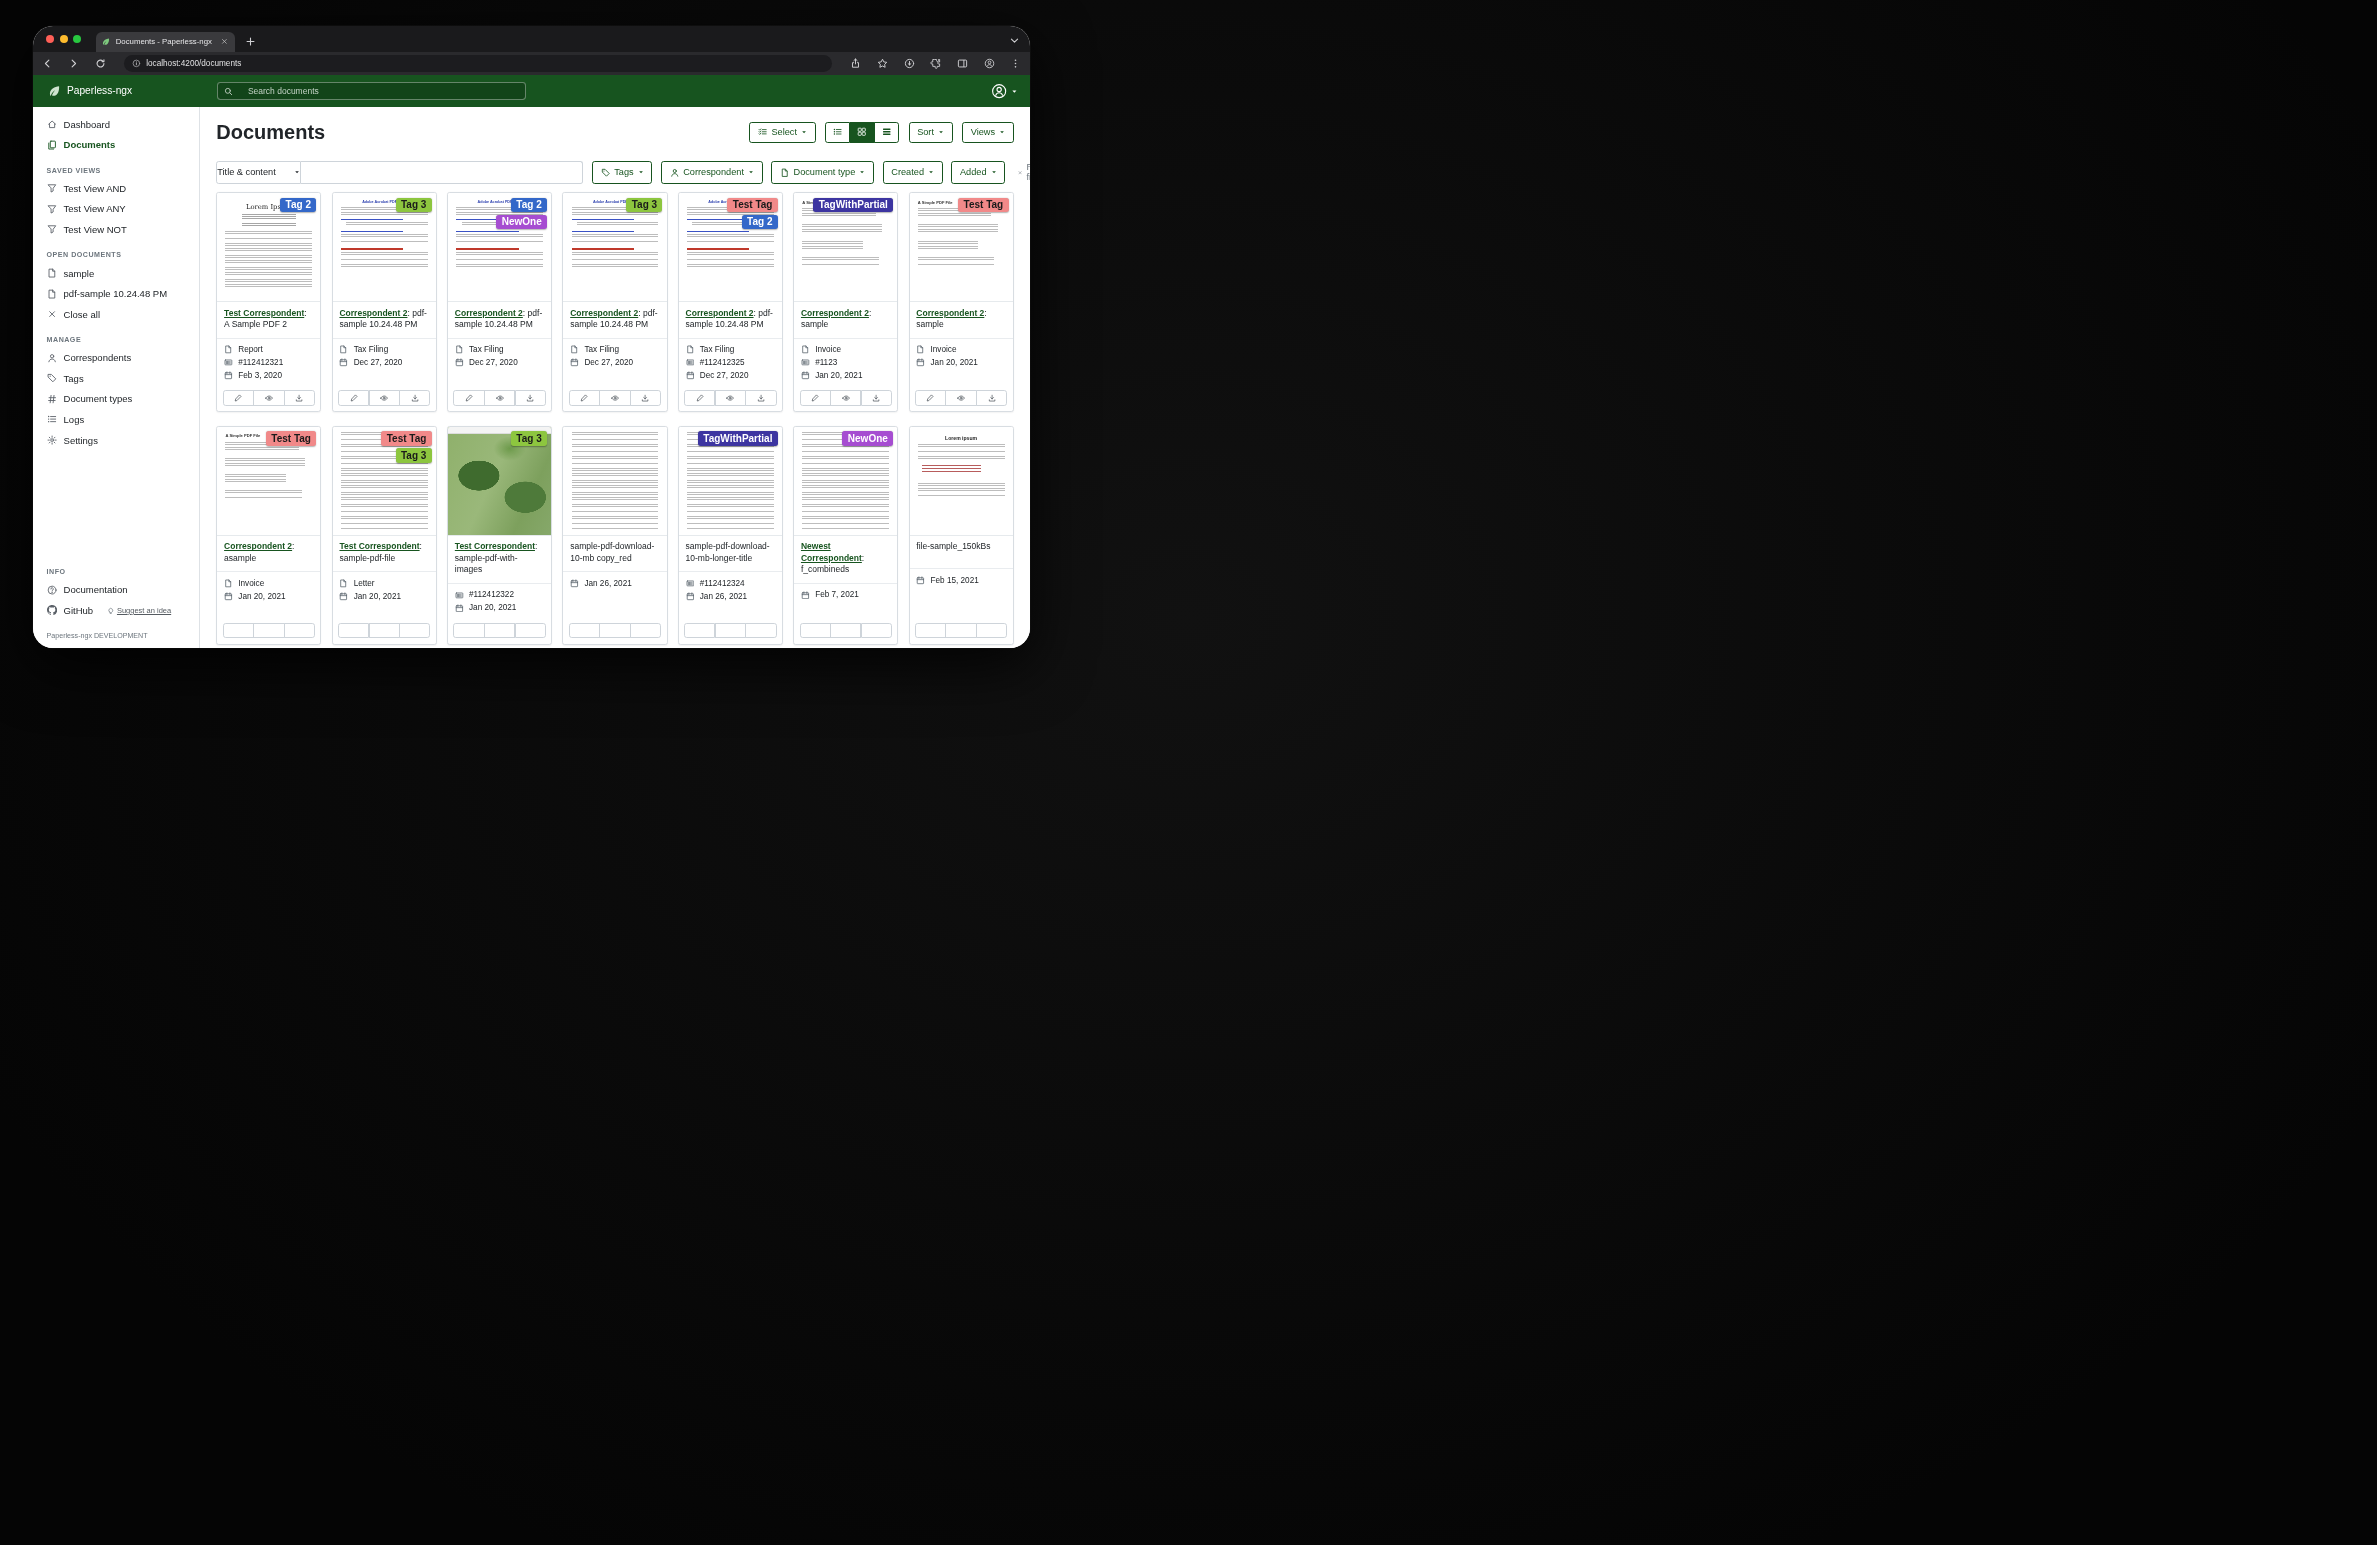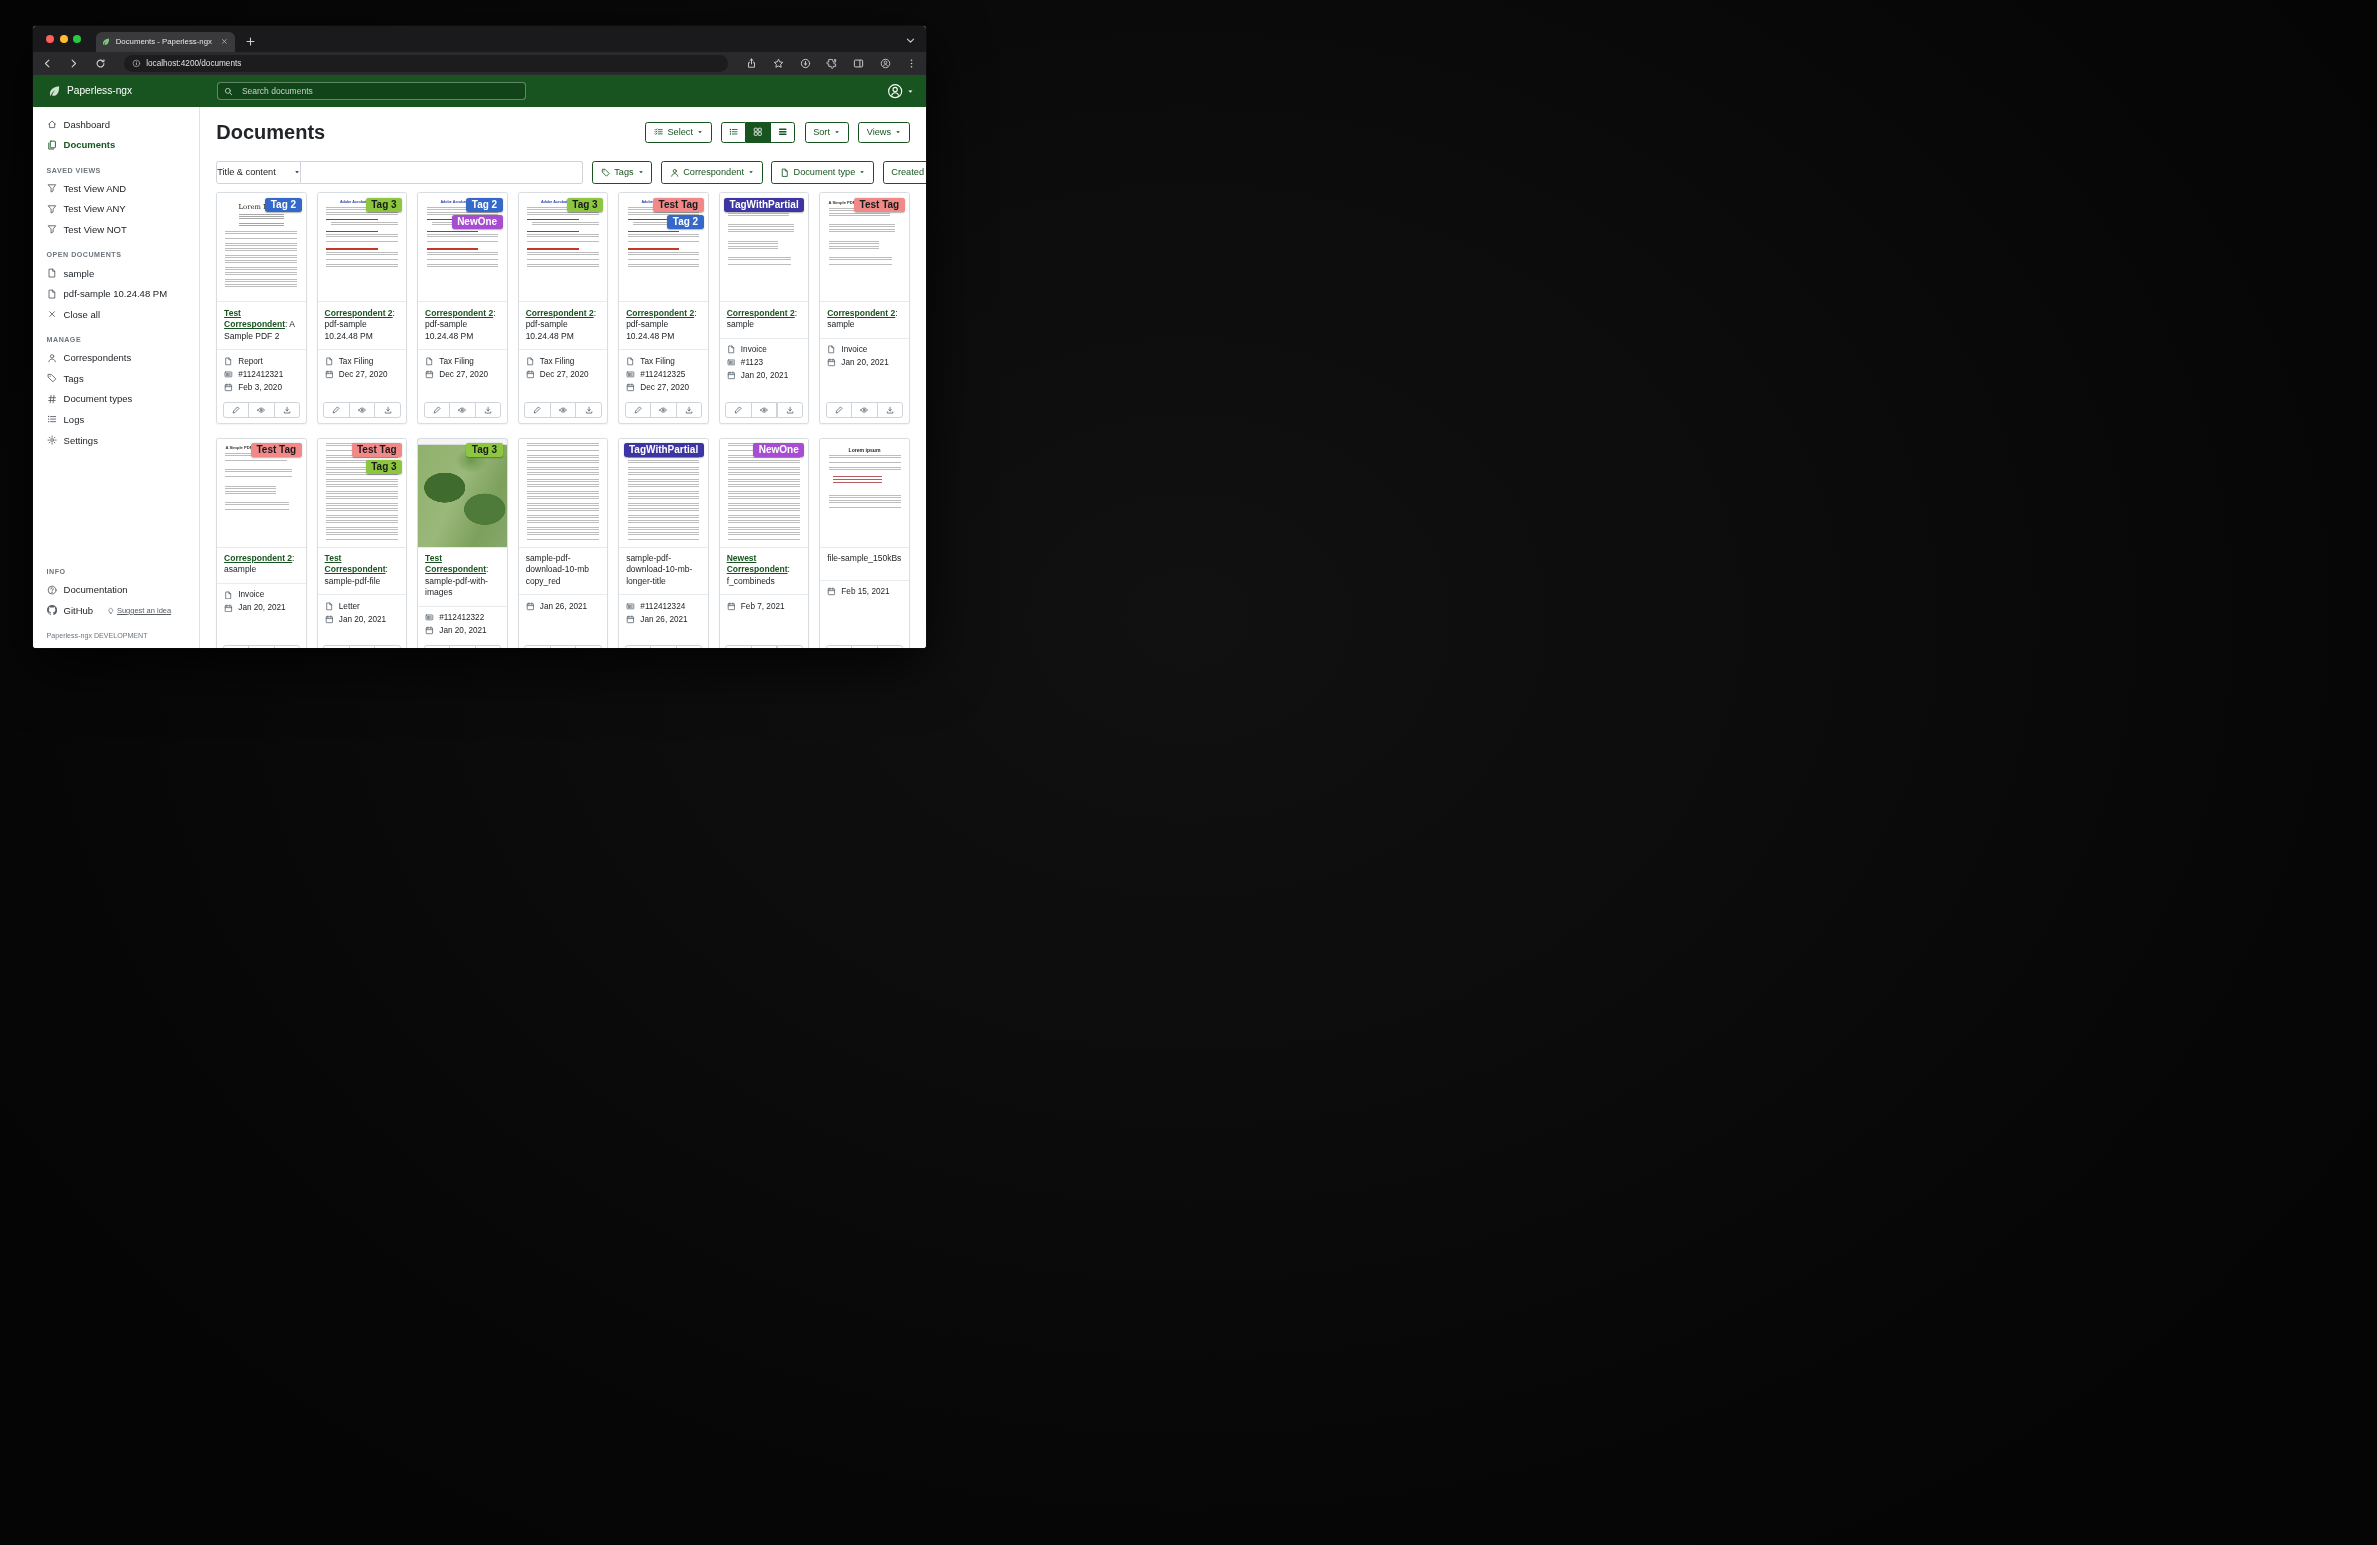--- a/index.html
+++ b/index.html
@@ -1,18 +1,18 @@
 <!DOCTYPE html>
 <html style="font-size:11px"><head>
 <meta charset="utf-8">
 <style>
   * { box-sizing: border-box; margin: 0; padding: 0; }
   html,body { width:1064px; height:692px; overflow:hidden; font-family:"Liberation Sans","DejaVu Sans",sans-serif; }
   .desktop { position:fixed; inset:0; background:radial-gradient(ellipse at 50% 40%, #111 0%, #050505 80%); }
-  .window { position:absolute; left:33px; top:26px; width:893px; height:622px; border-radius:3px; overflow:hidden;
+  .window { position:absolute; left:33px; top:26px; width:997px; height:622px; border-radius:20px; overflow:hidden;
             background:#fff; box-shadow:0 17px 61px rgba(0,0,0,.85), 0 0 0 0.7px rgba(255,255,255,.06); }
 
   
   .titlebar { height:26px; background:#1a1a1c; position:relative; }
   .traffic { position:absolute; left:13px; top:8.8px; display:flex; gap:5.4px; }
   .tl { width:8.2px; height:8.2px; border-radius:50%; display:inline-block; cursor:pointer; }
   .tl.r{background:#ff5f57}.tl.y{background:#febc2e}.tl.g{background:#28c840}
   .tab { position:absolute; left:63px; bottom:0; width:139px; height:20.4px; background:#3a3a3d; border-radius:6.1px 6.1px 0 0;
          display:flex; align-items:center; gap:4.8px; padding:0 5.4px; cursor:pointer; }
   .favicon { width:9.5px; height:9.5px; color:#7ec97e; display:flex; }
@@ -29,21 +29,21 @@
   .urlbar { flex:1; height:17px; margin:0 5.4px; background:#1c1c1f; border-radius:8.8px; display:flex; align-items:center; gap:5.4px;
             padding:0 8.2px; cursor:text; }
   .urlbar svg{ width:8.8px; height:8.8px; color:#a9a9ac; flex:none; }
   .url { font-size:8.2px; color:#e0e0e2; }
 
   
   .app-header { height:32px; background:#17541f; display:flex; align-items:center; color:#fff; }
   .brand { width:167px; flex:none; display:flex; align-items:center; gap:6.1px; padding-left:13.6px; font-size:10.2px; cursor:pointer; }
   .brand svg { width:14.3px; height:14.3px; color:#cfe3cf; }
   .hsearch { margin-left:17px; width:309px; height:18.4px; border:0.7px solid rgba(255,255,255,.35); background:rgba(0,0,0,.18);
-             border-radius:3.4px; display:flex; align-items:center; gap:9px; padding:0 6.1px; }
+             border-radius:3.4px; display:flex; align-items:center; gap:15px; padding:0 6.1px; }
   .hsearch svg { width:8.8px; height:8.8px; color:#cfd8cf; flex:none; }
   .hsearch input { flex:1; background:transparent; border:0; outline:none; color:#fff; font-size:8.5px; }
   .hsearch input::placeholder { color:#c4d2c6; }
   .hspacer { flex:1; }
   .havatar { display:flex; align-items:center; gap:3.4px; margin-right:12.2px; cursor:pointer; }
   .havatar svg.av { width:16.3px; height:16.3px; }
   .havatar svg.cr { width:6.8px; height:6.8px; }
 
   
   .app-body { display:flex; height:541px; background:#fff; }

